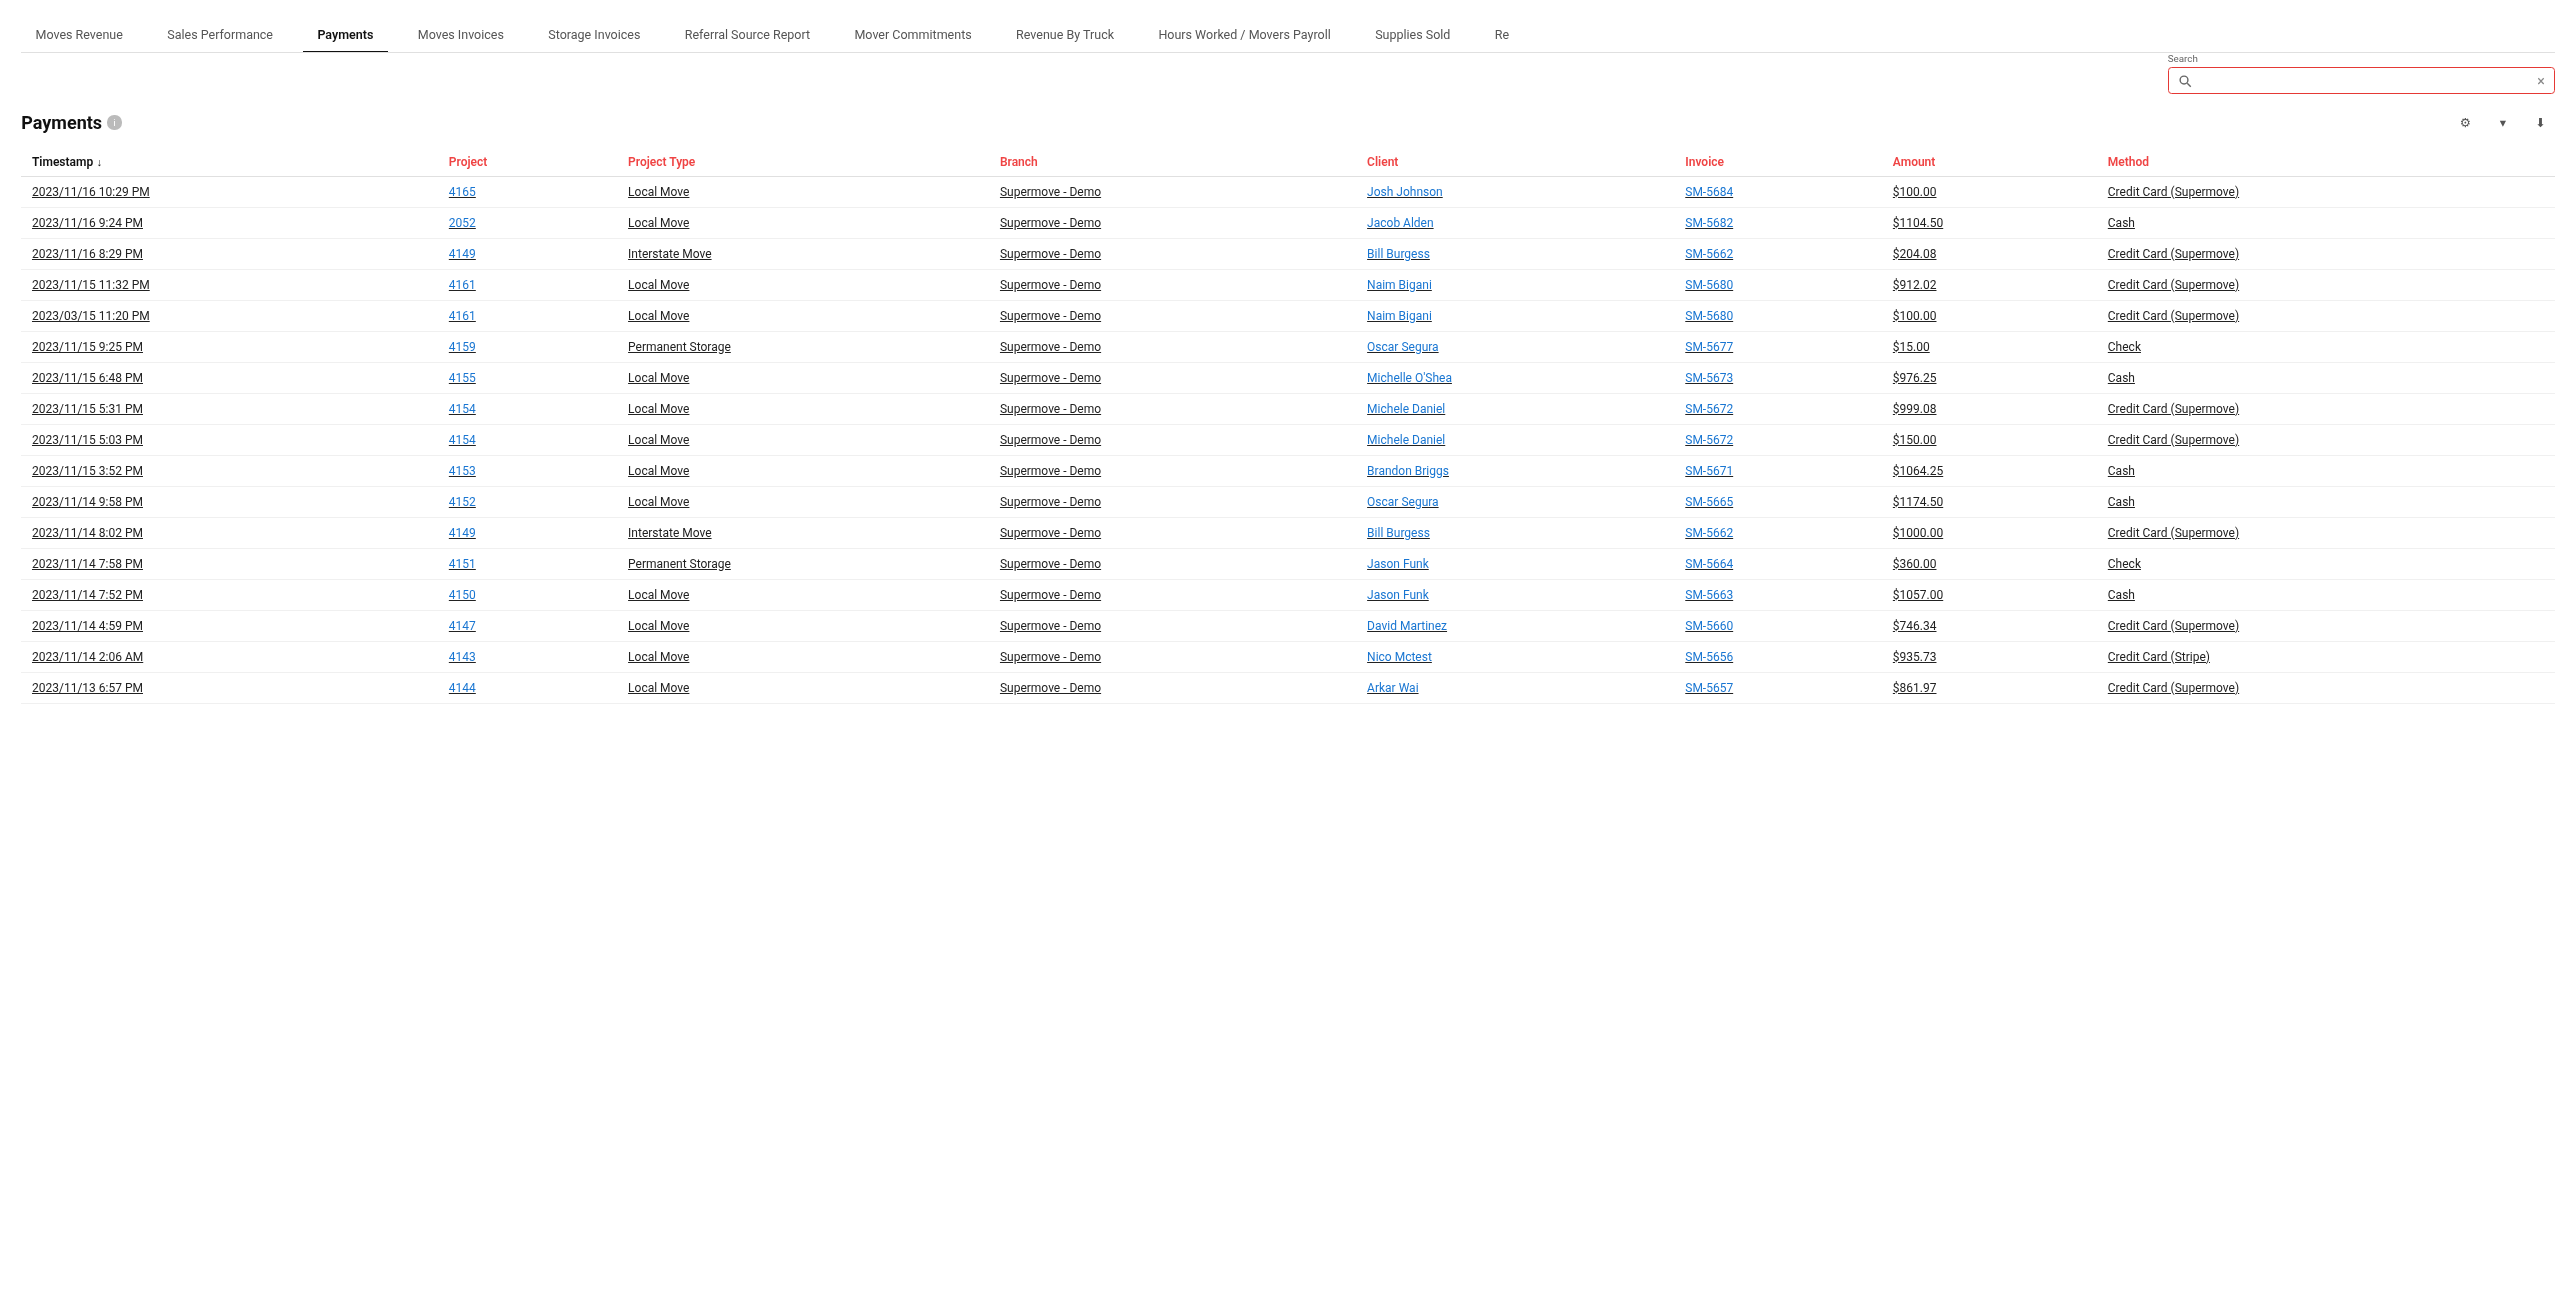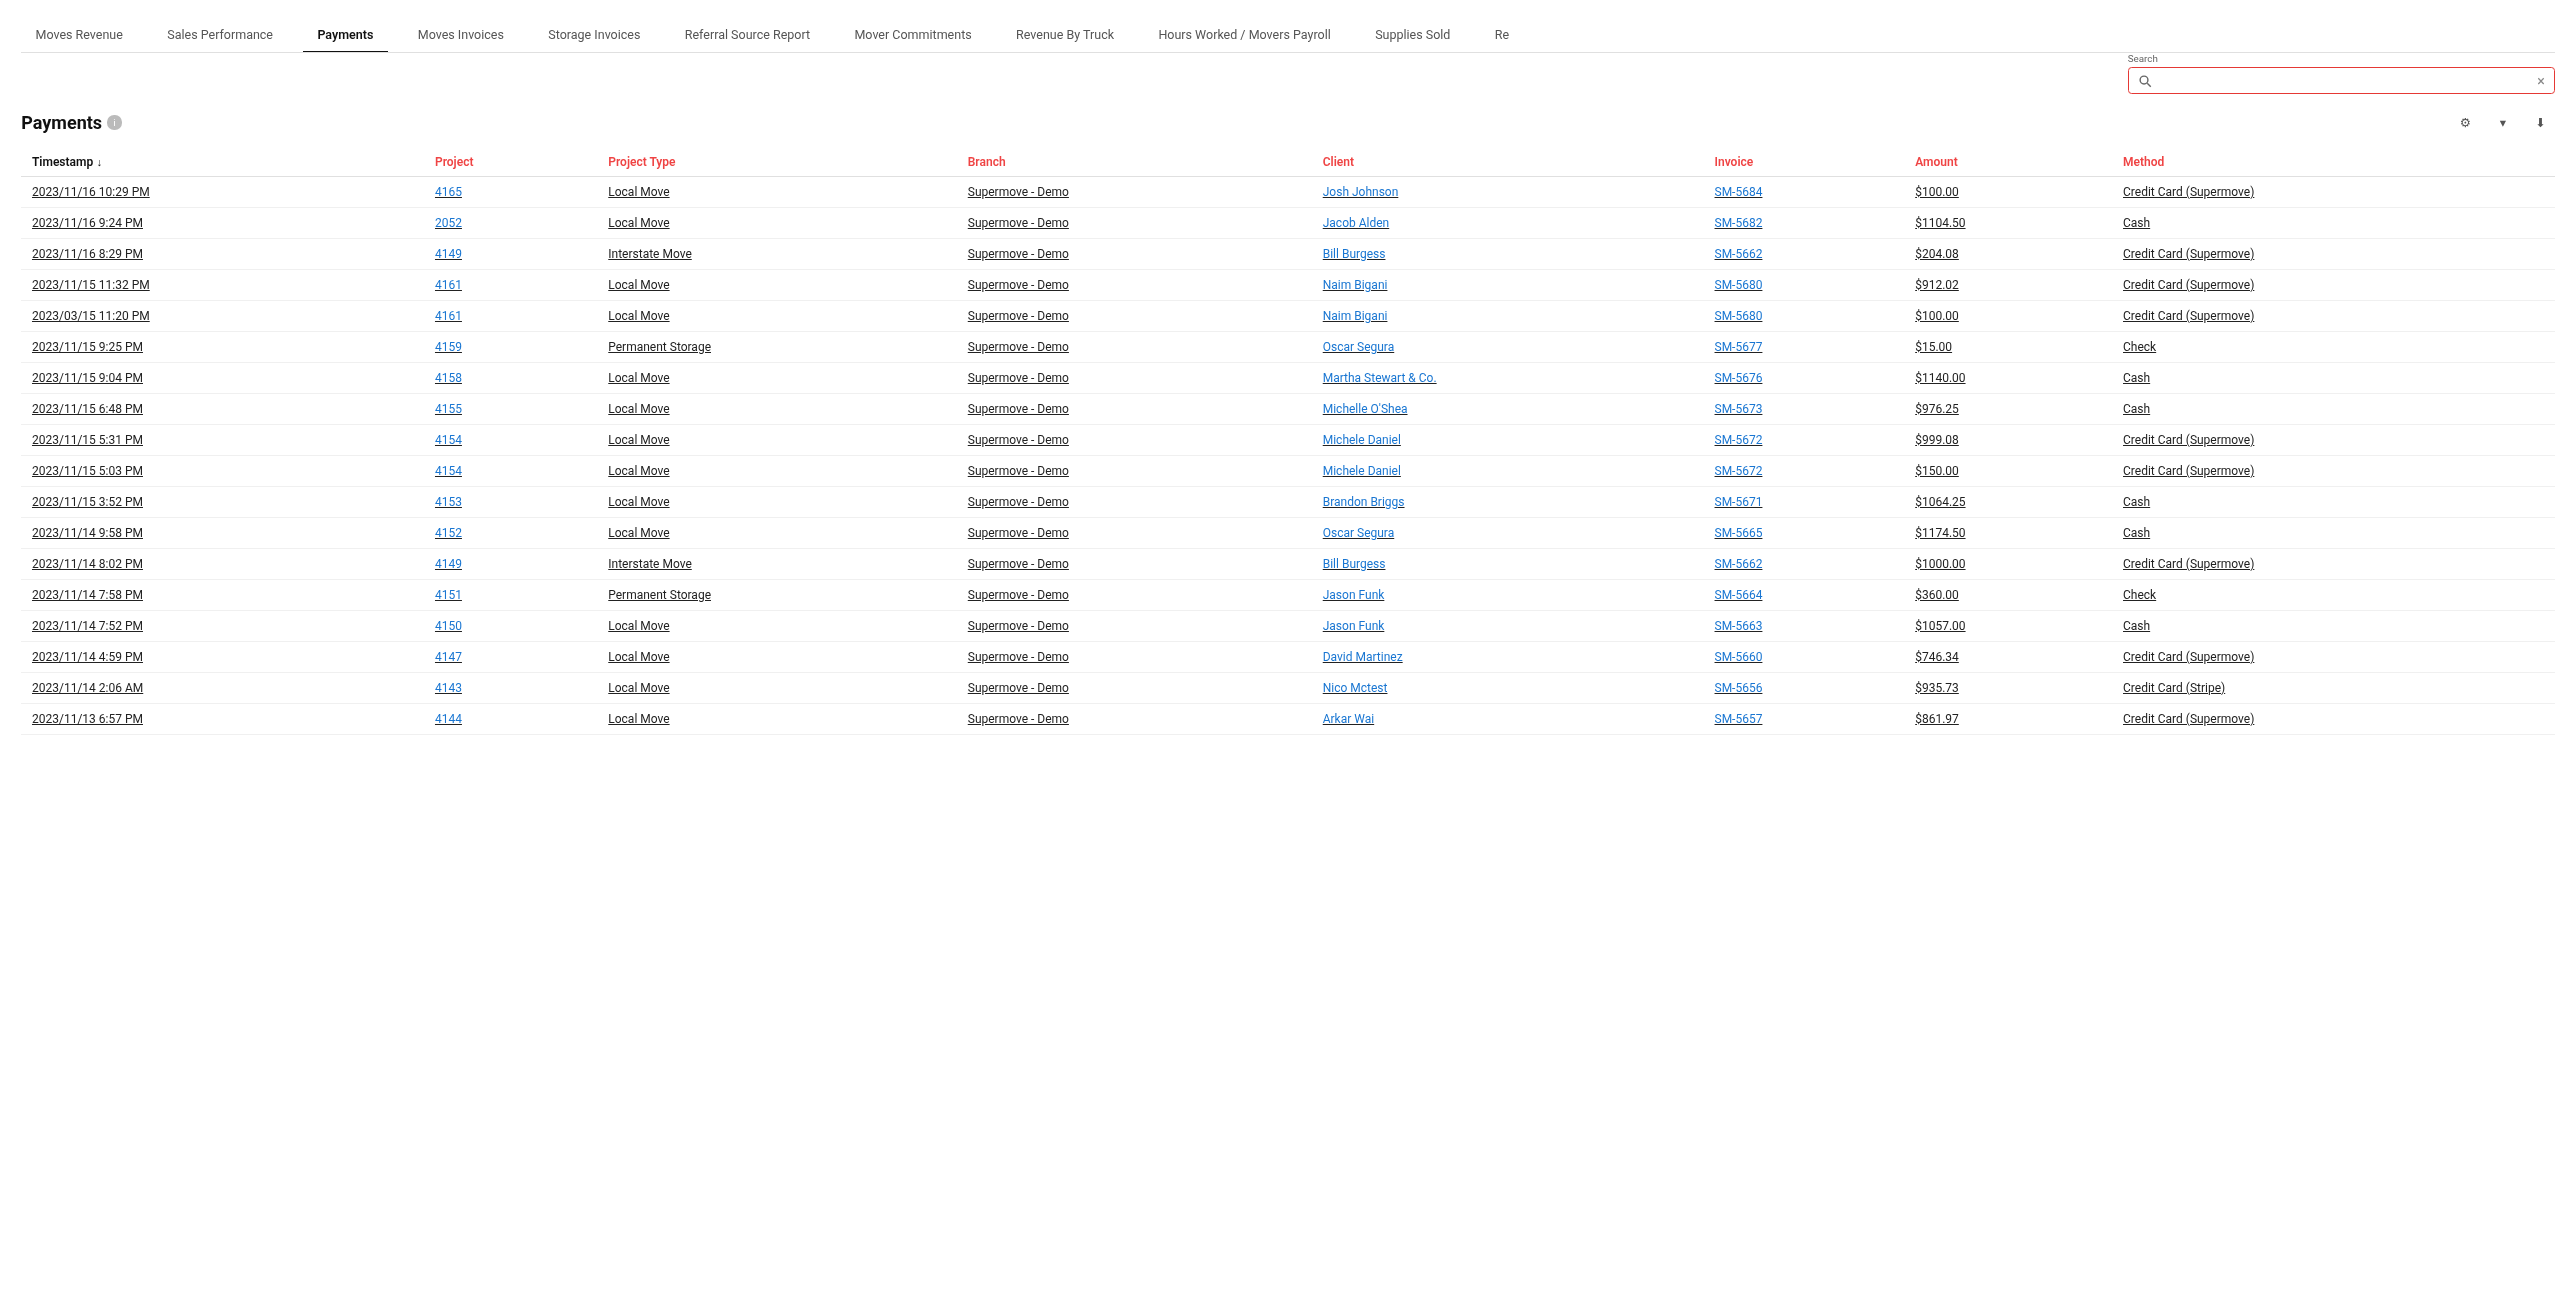--- a/index.html
+++ b/index.html
@@ -42,21 +42,21 @@
       padding: 14.2px 21.3px;
     }
 
     .search-section {
       display: flex;
       justify-content: flex-end;
       margin-bottom: 14.2px;
     }
     .search-box {
       position: relative;
-      width: 427px;
+      width: 387px;
     }
     .search-label {
       font-size: 9.8px;
       color: #666;
       position: absolute;
       top: -14.2px;
       left: 0;
     }
     .search-input-wrapper {
       display: flex;
@@ -293,30 +293,20 @@
             <td>2023/11/15 9:25 PM</td>
             <td><a class="link-blue" href="#">4159</a></td>
             <td>Permanent Storage</td>
             <td>Supermove - Demo</td>
             <td><a class="link-blue" href="#">Oscar Segura</a></td>
             <td><a class="link-blue" href="#">SM-5677</a></td>
             <td>$15.00</td>
             <td>Check</td>
           </tr>
           <tr>
-            <td>2023/11/15 9:04 PM</td>
-            <td><a class="link-blue" href="#">4158</a></td>
-            <td>Local Move</td>
-            <td>Supermove - Demo</td>
-            <td><a class="link-blue" href="#">Martha Stewart &amp; Co.</a></td>
-            <td><a class="link-blue" href="#">SM-5676</a></td>
-            <td>$1140.00</td>
-            <td>Cash</td>
-          </tr>
-          <tr>
             <td>2023/11/15 6:48 PM</td>
             <td><a class="link-blue" href="#">4155</a></td>
             <td>Local Move</td>
             <td>Supermove - Demo</td>
             <td><a class="link-blue" href="#">Michelle O'Shea</a></td>
             <td><a class="link-blue" href="#">SM-5673</a></td>
             <td>$976.25</td>
             <td>Cash</td>
           </tr>
           <tr>

